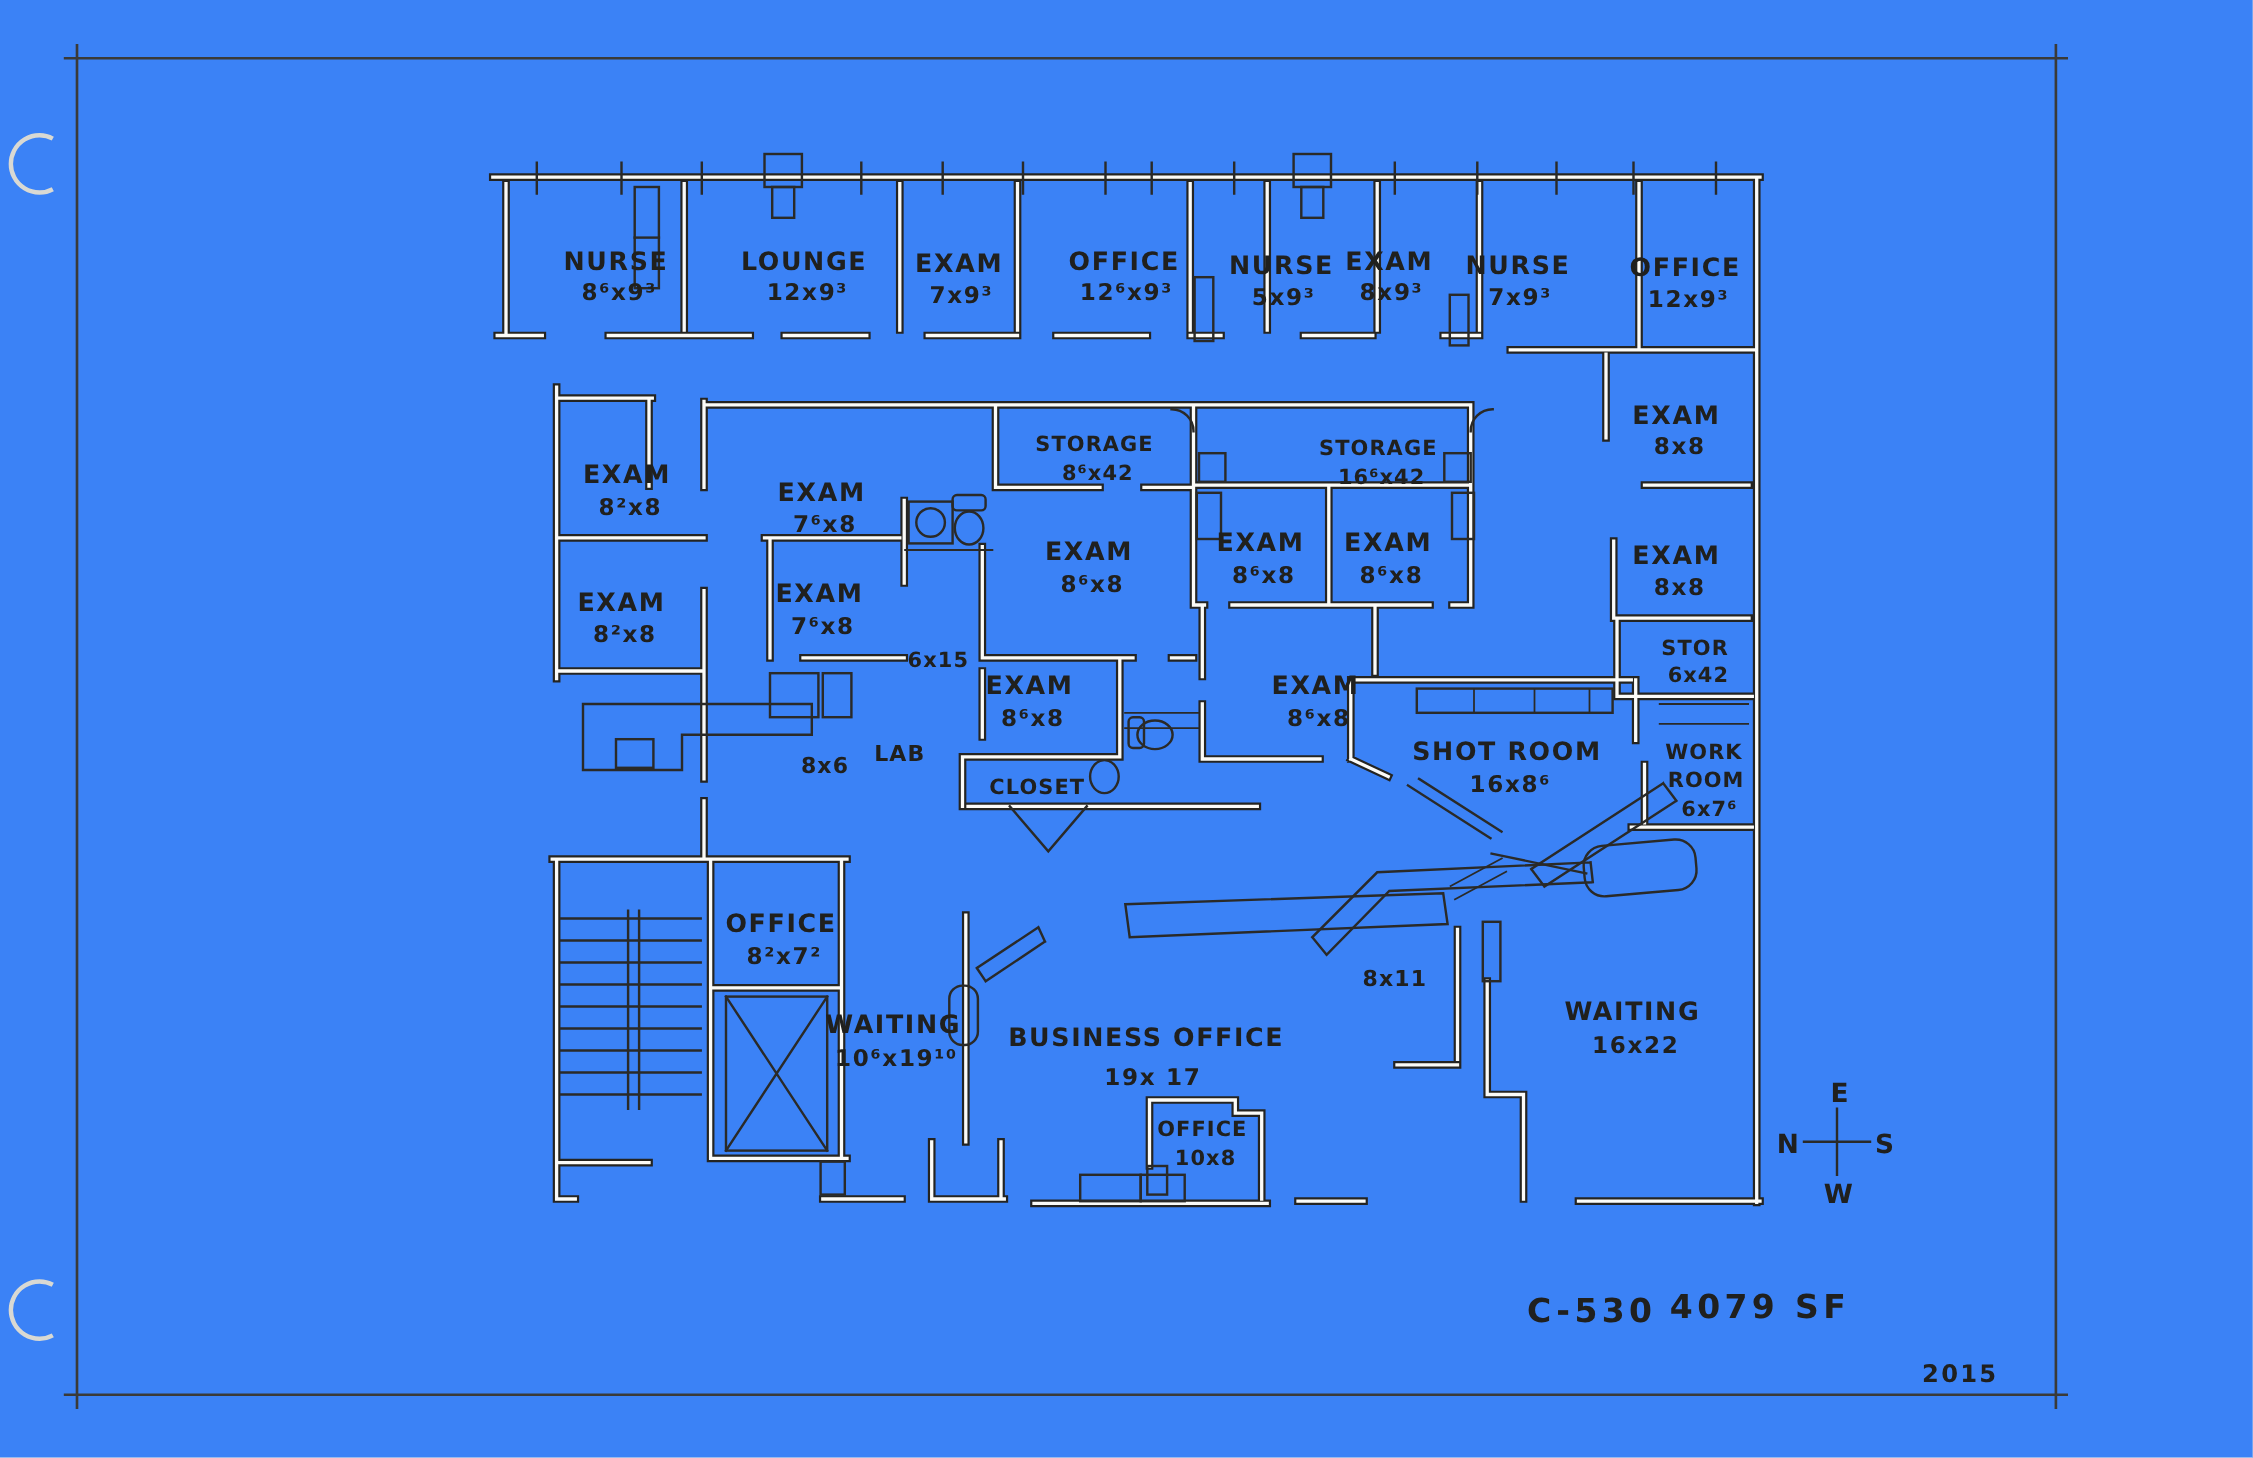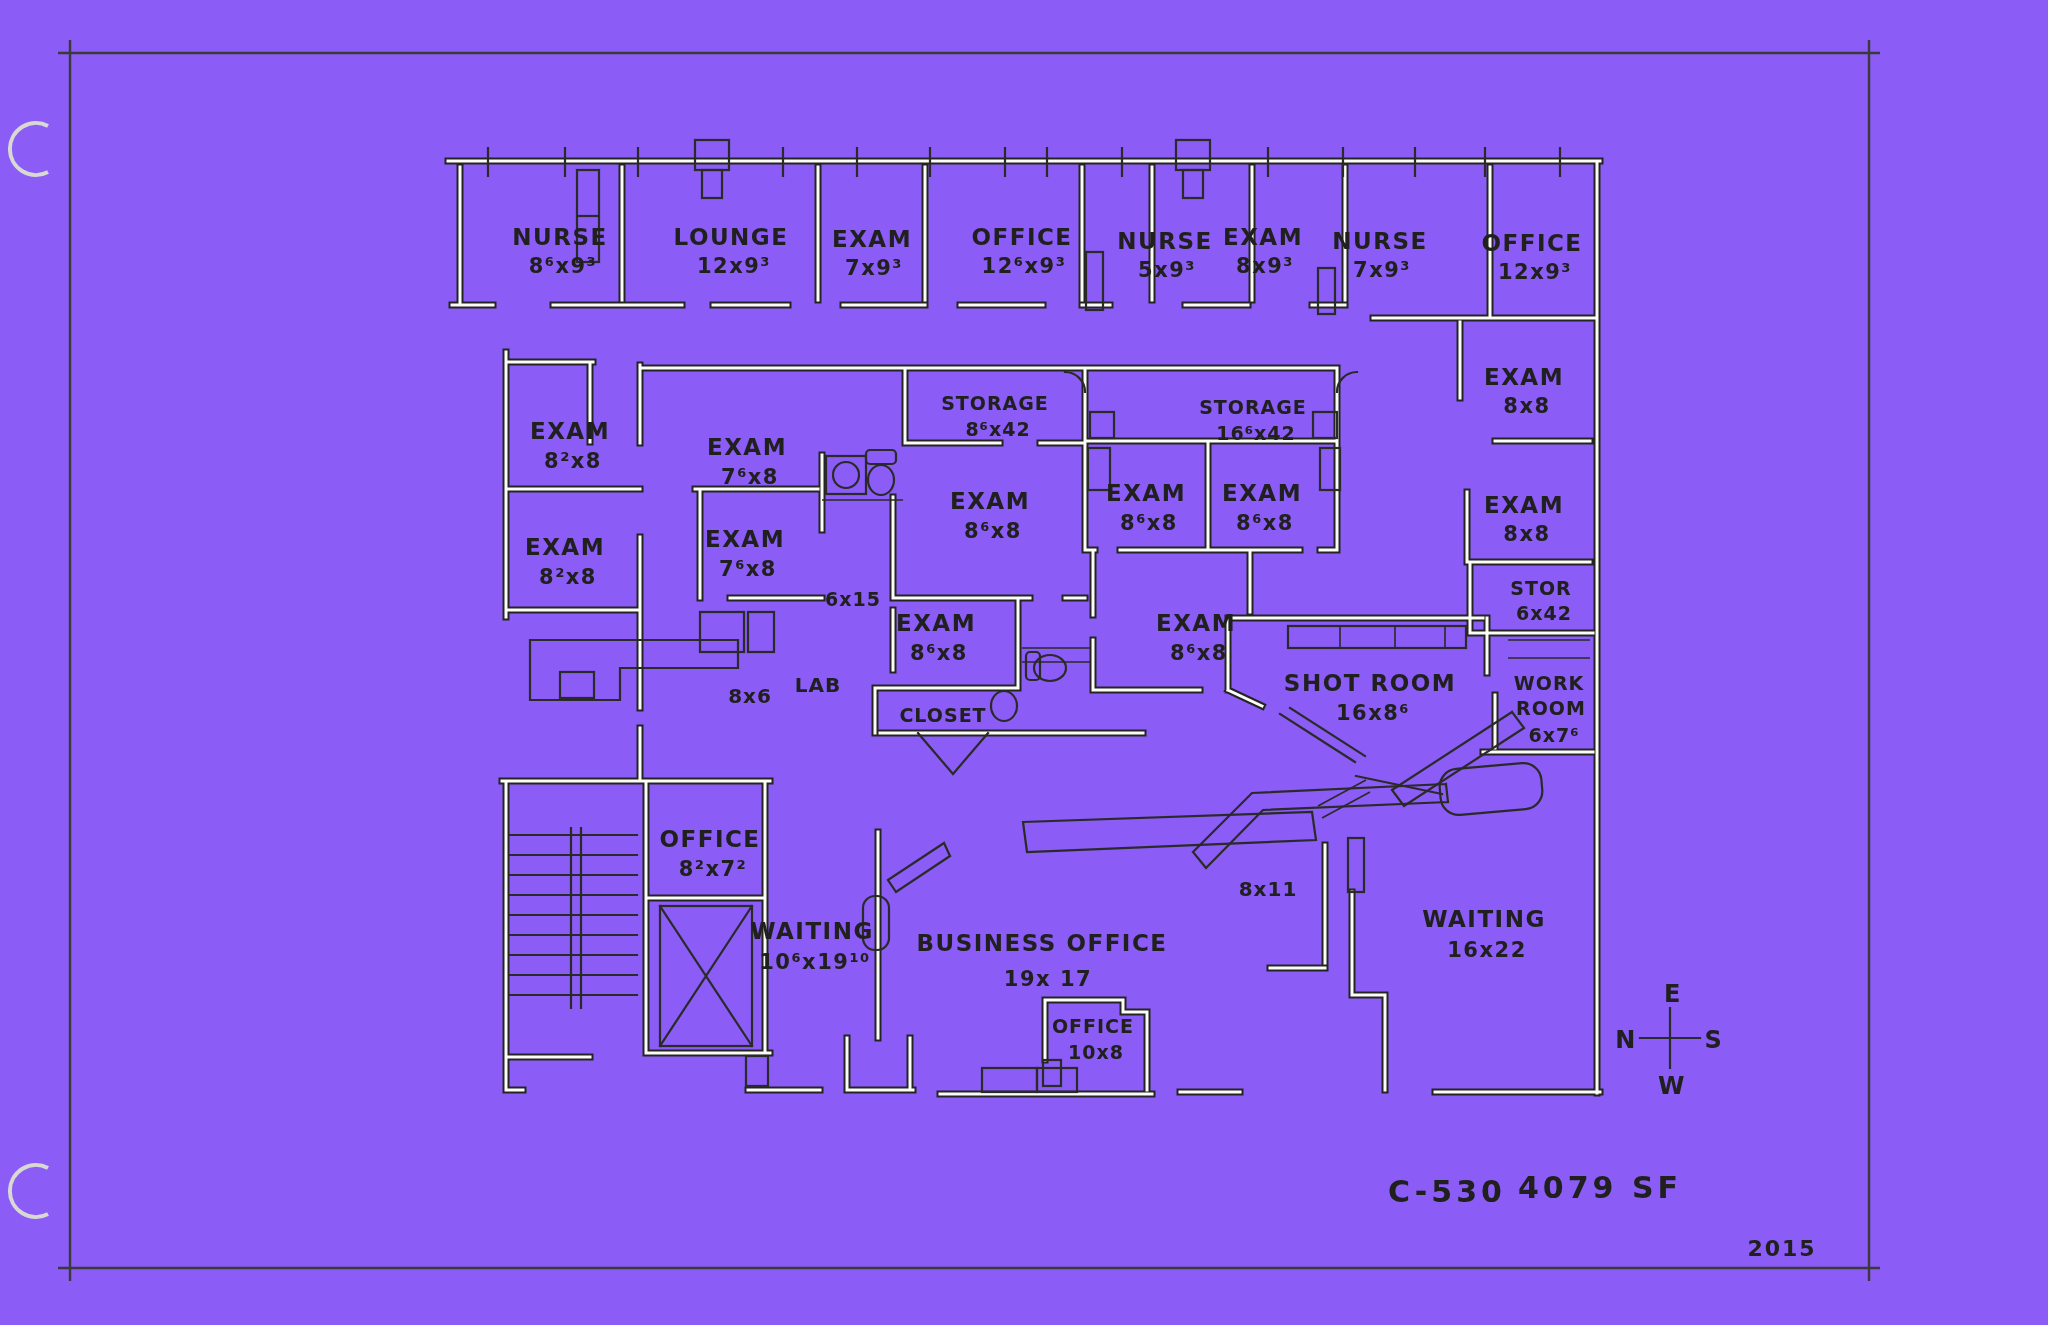--- a/index.html
+++ b/index.html
@@ -1,16 +1,16 @@
 <!DOCTYPE html>
 <html><head>
 <meta charset="utf-8">
 <style>
   html,body{margin:0;padding:0;background:#e8e8e4;}
-  .sheet{position:relative;width:2048px;height:1325px;background:#8b5cf6;overflow:hidden;
+  .sheet{position:relative;width:2048px;height:1325px;background:#3b82f6;overflow:hidden;
          font-family:"DejaVu Sans", sans-serif;text-decoration:underline;}
   svg{display:block}
   
   text{font-family:"DejaVu Sans", sans-serif;fill:#20201e;font-weight:bold;letter-spacing:1.5px;}
   .rm   {font-size:23px;}
   .sz   {font-size:21px;}
   .sm   {font-size:19px;letter-spacing:1px;}
   .note {font-size:20px;letter-spacing:1px;}
   .title{font-size:30px;letter-spacing:4px;}
   .year {font-size:22px;letter-spacing:2px;}

